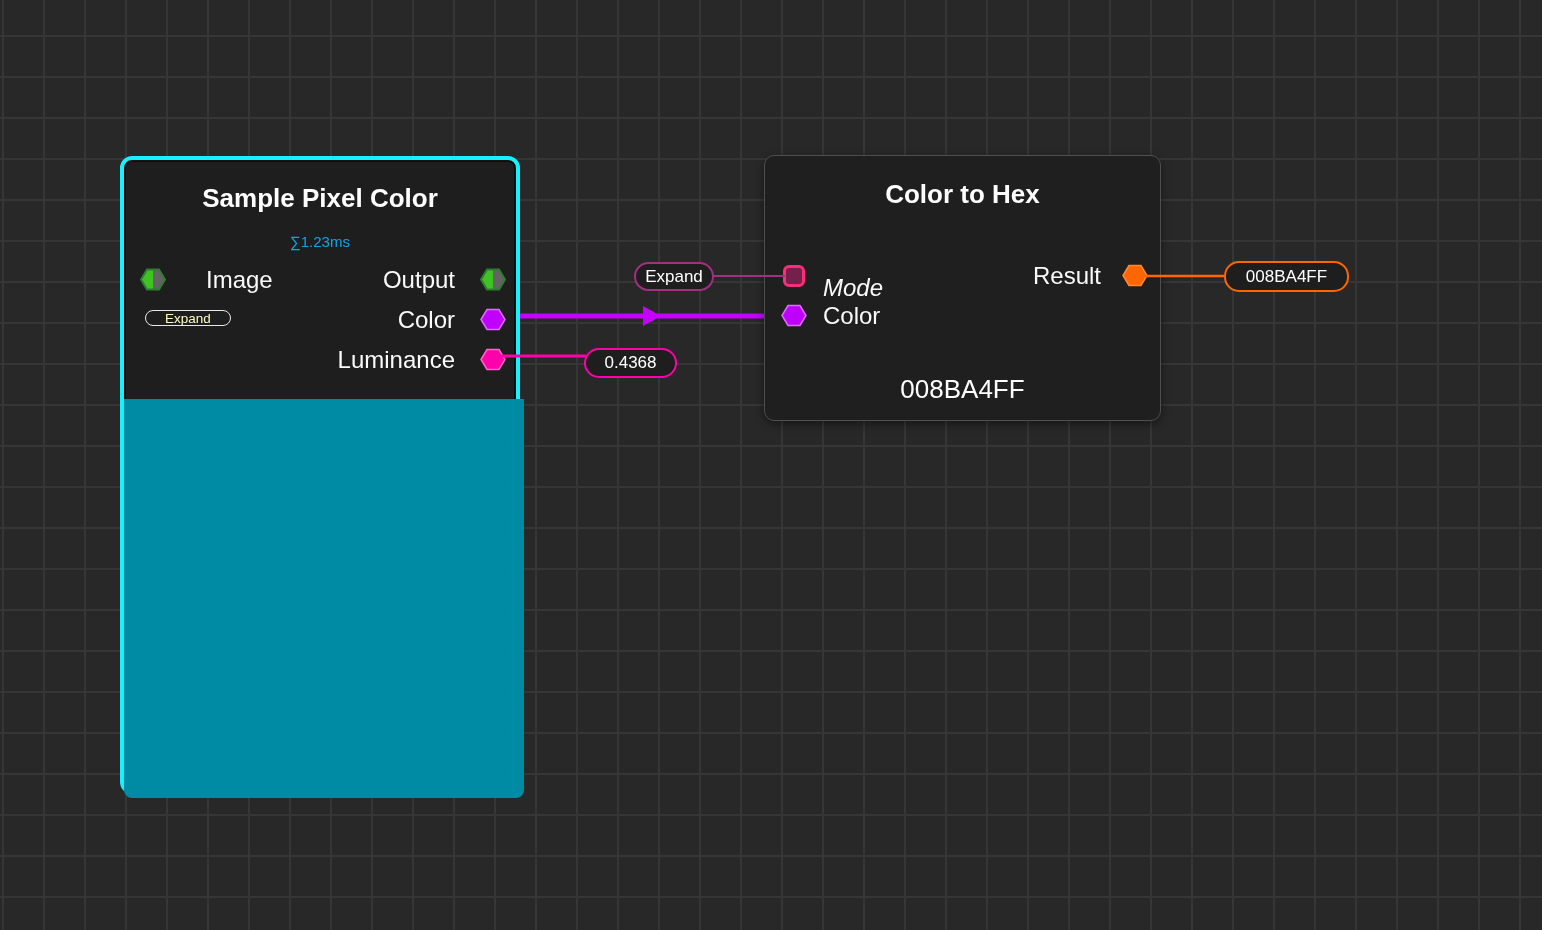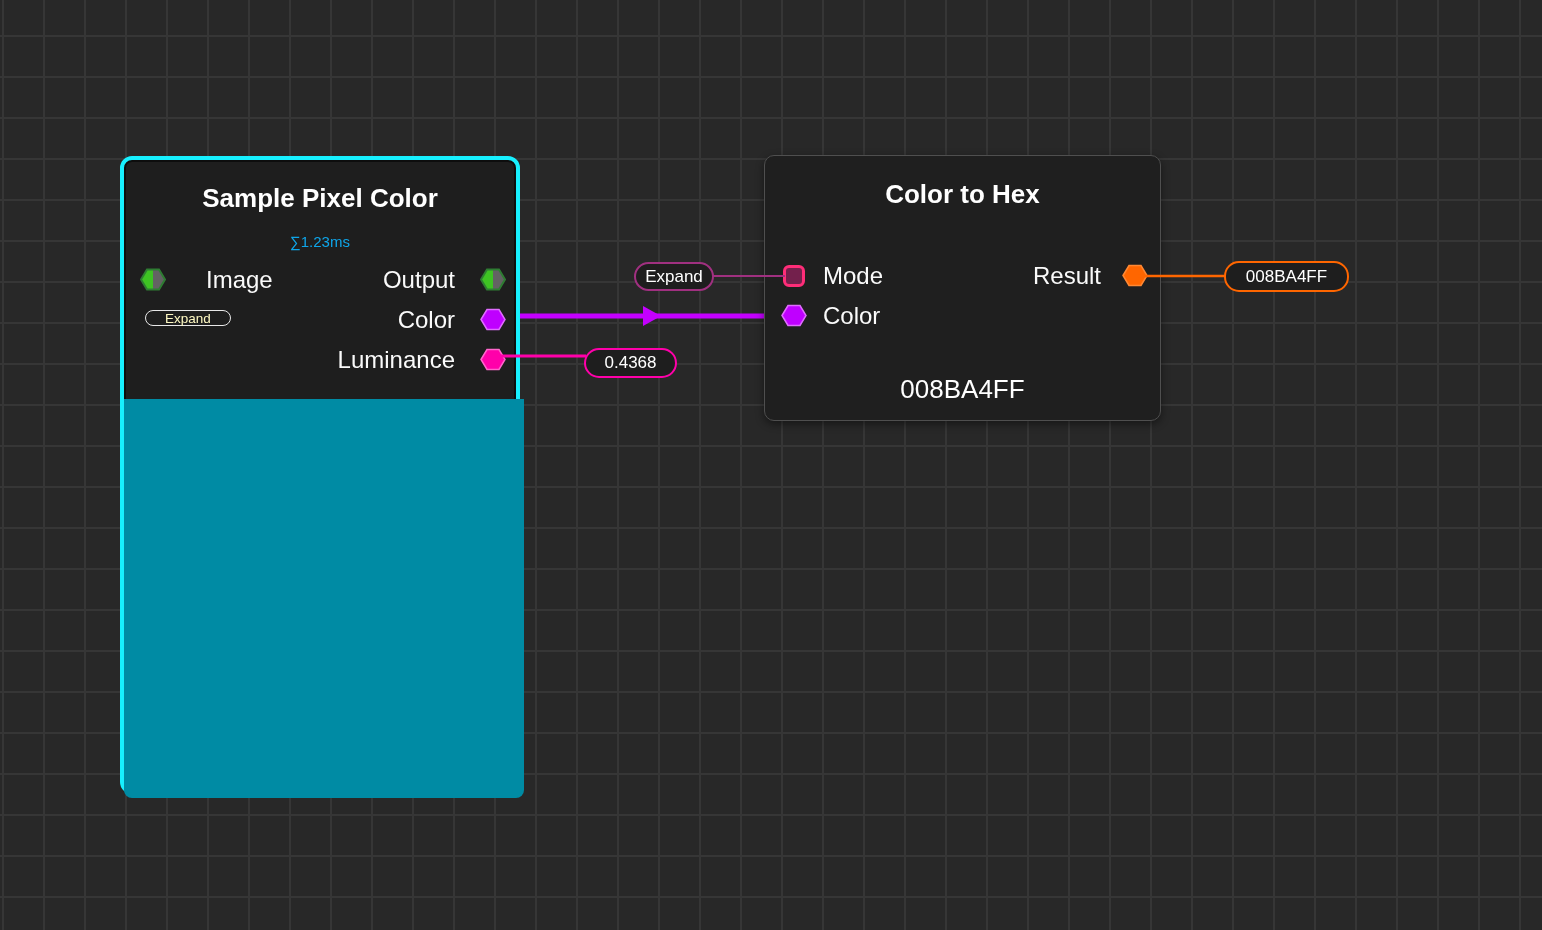--- a/index.html
+++ b/index.html
@@ -117,21 +117,21 @@
       </svg>
     </span>
 
     <div class="preview" style="background: rgb(0, 139, 164);"></div>
   </div>
 
   <div class="node node-right">
     <div class="node-title">Color to Hex</div>
 
     <span class="mode-port" style="left:18px;top:109px;"></span>
-    <div class="port-label" style="left:58px;top:105px;">Mode</div>
+    <div class="port-label" style="left:58px;top:117px;font-style:italic;">Mode</div>
 
     <span class="port-wrap" style="left:16px;top:148px;">
       <svg viewBox="0 0 26 23" width="26" height="23">
         <polygon points="1,11.5 7,1.5 19,1.5 25,11.5 19,21.5 7,21.5" fill="#BF00FF" stroke="#E06CFF" stroke-width="1.5"></polygon>
       </svg>
     </span>
     <div class="port-label" style="left:58px;top:145px;">Color</div>
 
     <div class="port-label lbl-right" style="right:59px;top:105px;">Result</div>
     <span class="port-wrap" style="left:357px;top:108px;">

